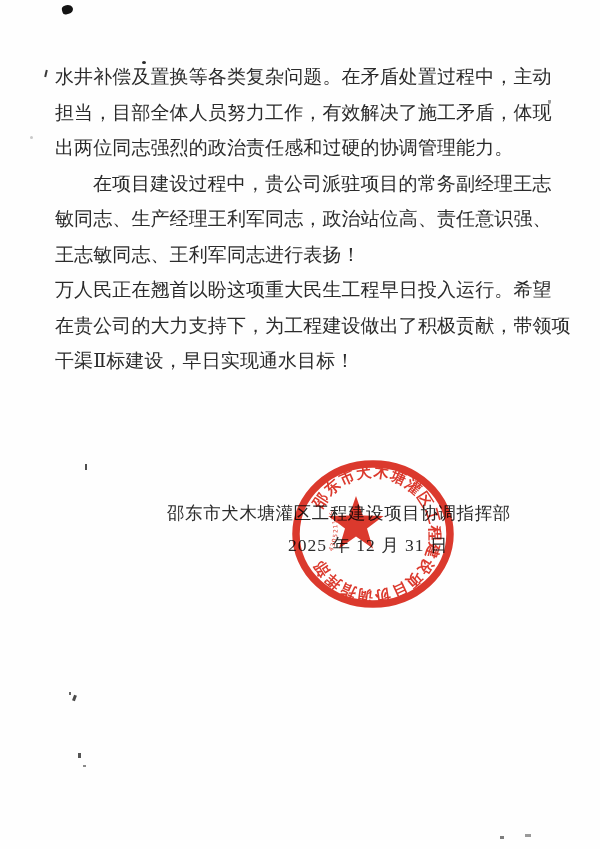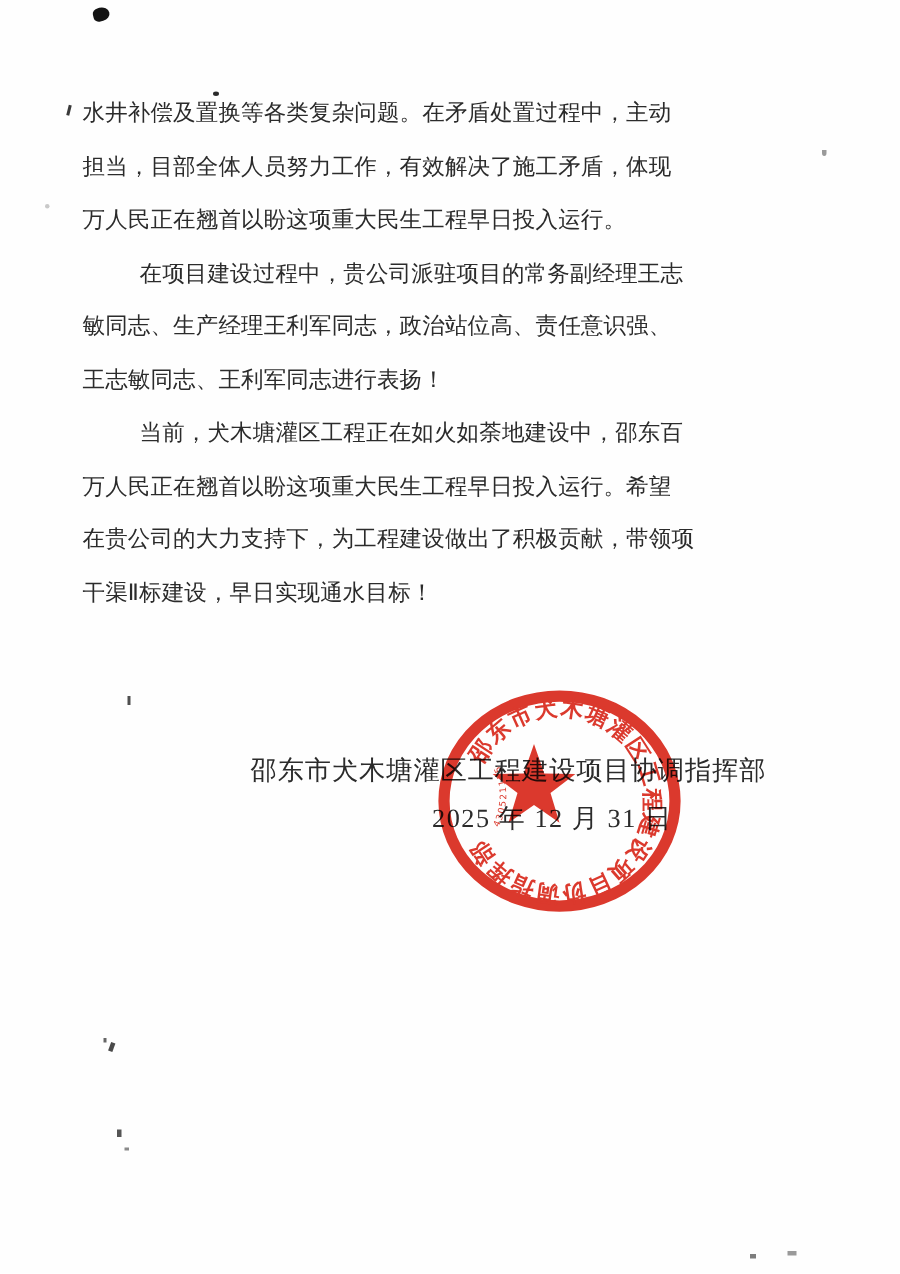--- a/index.html
+++ b/index.html
@@ -3,22 +3,22 @@
 <meta charset="utf-8">
 <style>
   html,body { margin:0; padding:0; background:#ffffff; }
   .page {
     position:relative; width:600px; height:849px; background:#fefefe;
     font-family:"Liberation Serif","DejaVu Serif",serif;
     color:#2b2b2b; overflow:hidden;
   }
   .letter-body { position:absolute; left:55px; top:59px; width:494px; }
   .line {
-    font-size:15px; line-height:35.5px; height:35.5px;
-    white-space:nowrap; letter-spacing:0.1px;font-family:Liberation Serif, serif;
+    font-size:19px; line-height:35.5px; height:35.5px;
+    white-space:nowrap; letter-spacing:0.1px;
   }
   .line.indent { text-indent:38px; }
   .signature {
     position:absolute; left:167px; top:501px;
     font-size:17.5px; letter-spacing:0.6px; white-space:nowrap;
   }
   .dateline {
     position:absolute; left:288px; top:533px;
     font-size:17.5px; letter-spacing:1px; white-space:nowrap;
   }
@@ -58,25 +58,24 @@
   <div class="speck mark-b"></div>
   <div class="speck mark-b2"></div>
   <div class="speck mark-c"></div>
   <div class="speck mark-d"></div>
   <div class="speck mark-e"></div>
   <div class="speck mark-f"></div>
 
   <div class="letter-body">
       <div class="line">水井补偿及置换等各类复杂问题。在矛盾处置过程中，主动</div>
       <div class="line">担当，目部全体人员努力工作，有效解决了施工矛盾，体现</div>
-      <div class="line">万人民正在翘首以盼这项重大民生工程早日投入运行。</div>
+      <div class="line">出两位同志强烈的政治责任感和过硬的协调管理能力。</div>
       <div class="line indent">在项目建设过程中，贵公司派驻项目的常务副经理王志</div>
       <div class="line">敏同志、生产经理王利军同志，政治站位高、责任意识强、</div>
       <div class="line">王志敏同志、王利军同志进行表扬！</div>
-      <div class="line indent">当前，犬木塘灌区工程正在如火如荼地建设中，邵东百</div>
       <div class="line">万人民正在翘首以盼这项重大民生工程早日投入运行。希望</div>
       <div class="line">在贵公司的大力支持下，为工程建设做出了积极贡献，带领项</div>
       <div class="line">干渠Ⅱ标建设，早日实现通水目标！</div>
     </div>
 
   <div class="signature">邵东市犬木塘灌区工程建设项目协调指挥部</div>
   <div class="dateline">2025 年 12 月 31 日</div>
 
   <svg class="seal" width="180" height="156" viewBox="0 0 180 156">
     <defs>

